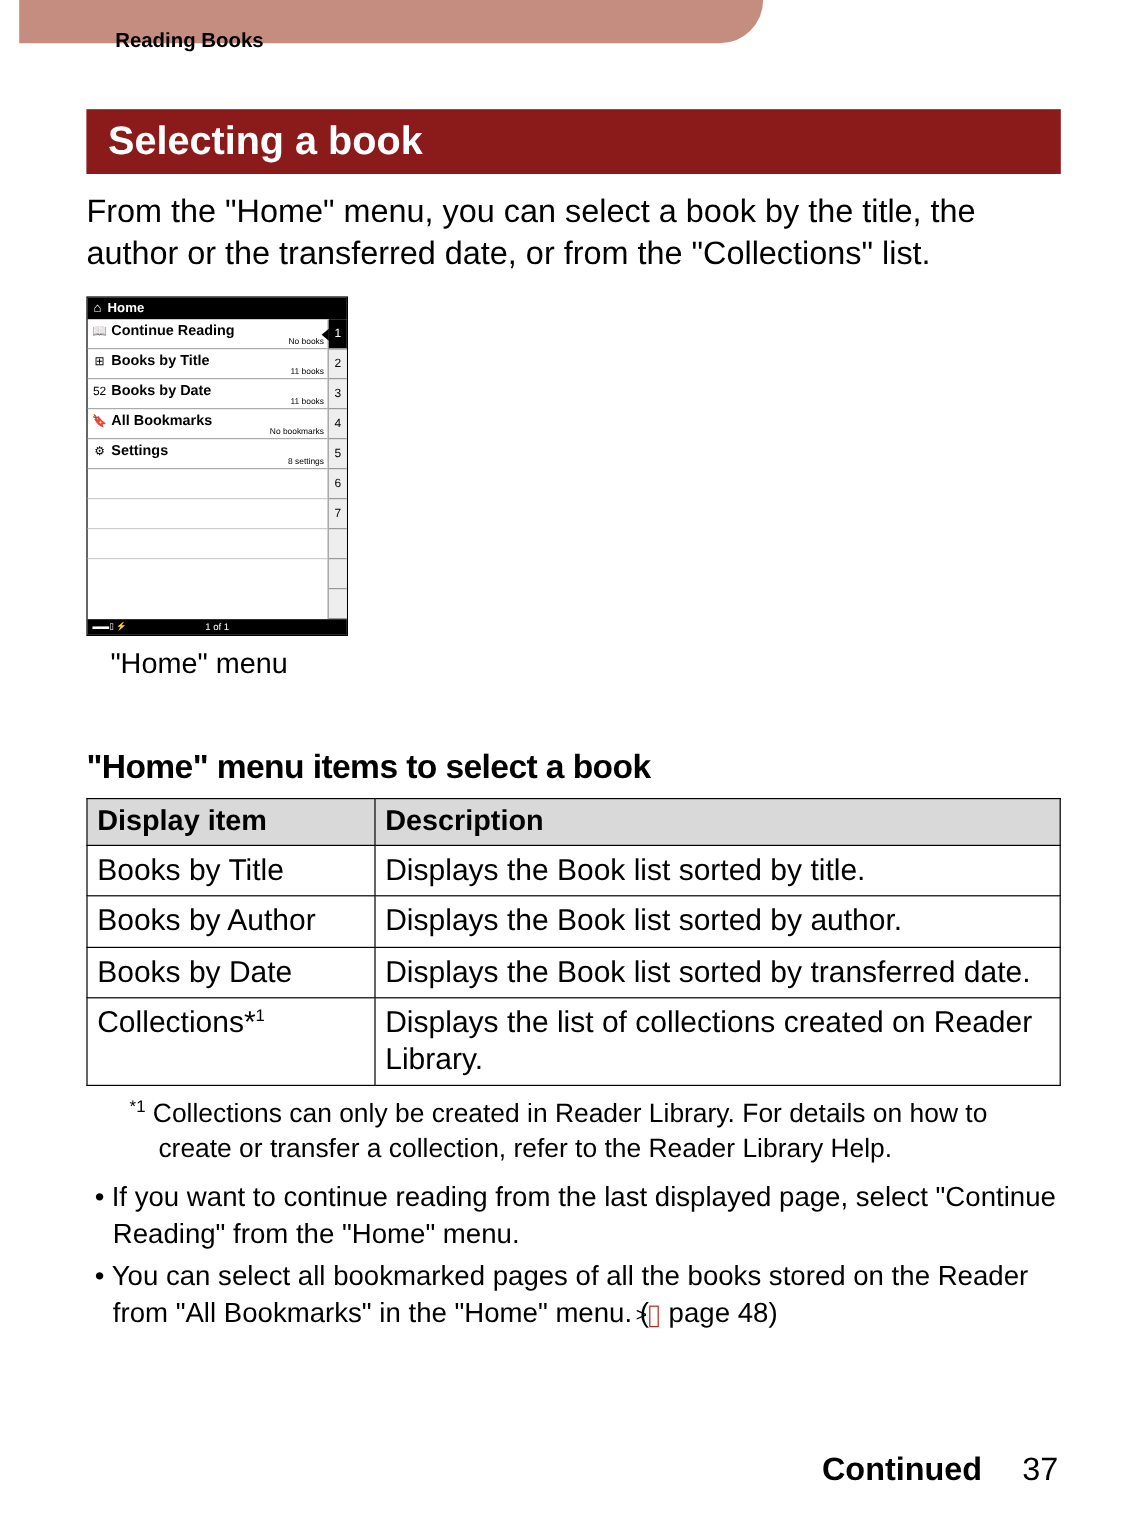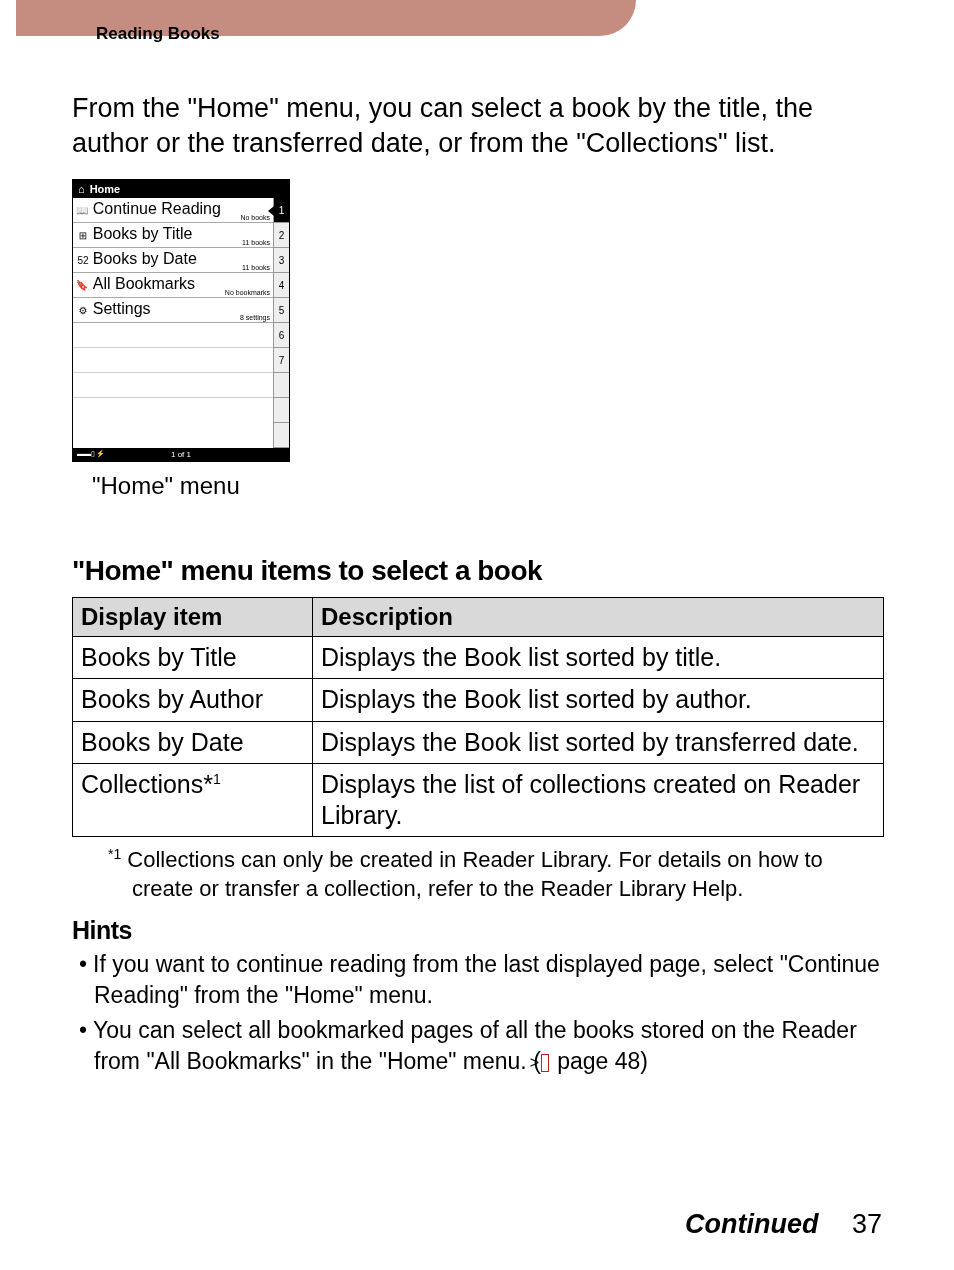--- a/index.html
+++ b/index.html
@@ -75,22 +75,22 @@
   position: relative;
   height: 25px;
 }
 .device-row .ico {
   display: inline-block;
   width: 14px;
   text-align: center;
   font-size: 10px;
 }
 .device-row .lbl {
-  font-weight: normal;
-  font-size: 16px;
+  font-weight: bold;
+  font-size: 12px;
 }
 .device-row .sub {
   position: absolute;
   right: 3px;
   bottom: 1px;
   font-size: 7px;
 }
 .device-blank {
   border-bottom: 1px solid #ccc;
   height: 25px;
@@ -210,33 +210,33 @@
   margin-right: 2px;
 }
 .page-footer {
   position: absolute;
   bottom: 30px;
   right: 72px;
   font-size: 27px;
 }
 .page-footer .cont {
   font-weight: bold;
-  font-style: italic;
   margin-right: 26px;
 }
 </style>
 </head>
 <body>
 
 <div class="header-bar">
   <div class="tab">Reading Books</div>
 </div>
 
 <div class="content">
 
+  <div class="section-title">Selecting a book</div>
 
   <p class="intro">From the "Home" menu, you can select a book by the title, the author or the transferred date, or from the "Collections" list.</p>
 
   <div class="screenshot-wrap">
     <div class="device">
       <div class="device-header">
         <span>⌂</span>
         <span>Home</span>
       </div>
       <div class="device-body">
@@ -298,21 +298,20 @@
           <td>Displays the list of collections created on Reader Library.</td>
         </tr>
       </tbody>
   </table>
 
   <p class="footnote">
     <span class="supmark">*1</span>
     <span>Collections can only be created in Reader Library. For details on how to create or transfer a collection, refer to the Reader Library Help.</span>
   </p>
 
-  <div class="hints-title">Hints</div>
   <ul class="bullet-list" id="hints-list">
       <li>If you want to continue reading from the last displayed page, select "Continue Reading" from the "Home" menu.</li>
       <li>You can select all bookmarked pages of all the books stored on the Reader from "All Bookmarks" in the "Home" menu. (<span class="page-link"><span class="link-icon">&gt;</span> page 48</span>)</li>
     </ul>
 
 </div>
 
 <div class="page-footer">
   <span class="cont">Continued</span>
   <span>37</span>

